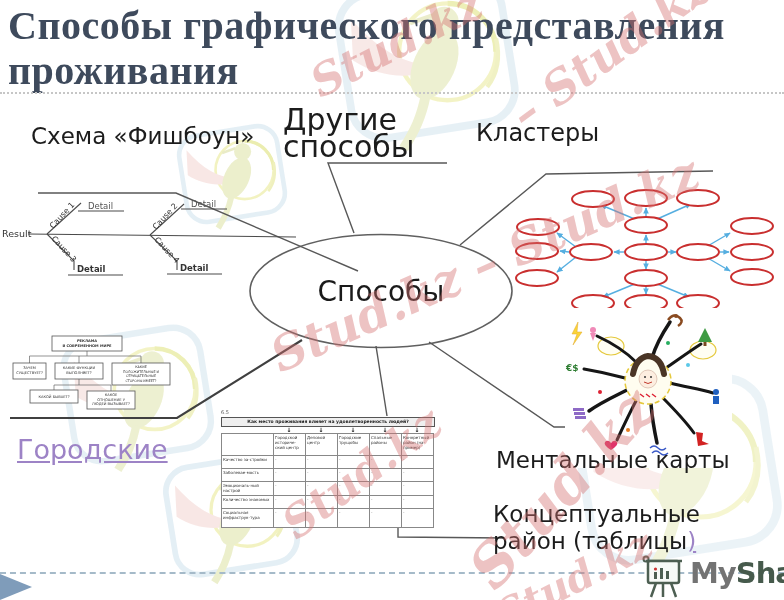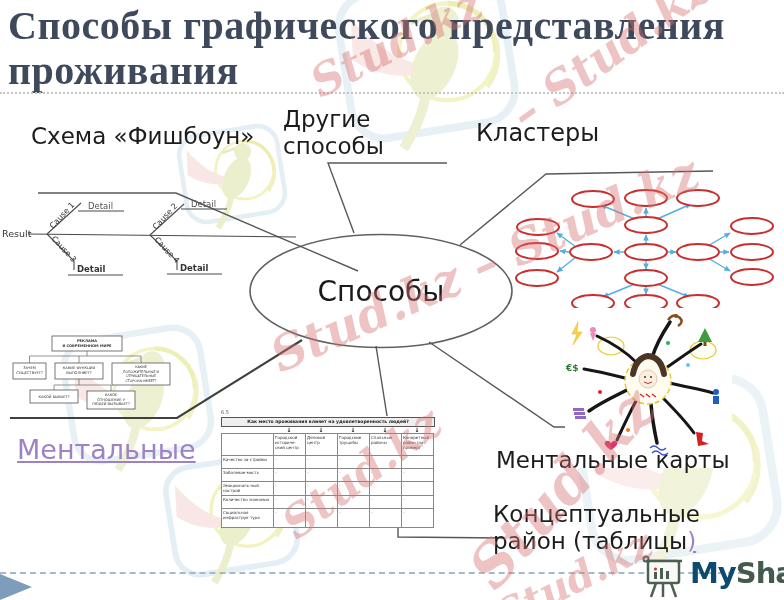--- a/index.html
+++ b/index.html
@@ -9,21 +9,21 @@
   .lbl{position:absolute;z-index:2;color:#1c1c1c;font-family:"DejaVu Sans",sans-serif;}
   #title{position:absolute;left:8px;top:3px;z-index:2;width:772px;
          font-family:"Liberation Serif","DejaVu Serif",serif;font-weight:700;
          font-size:40px;line-height:45px;color:#3e4a5c;letter-spacing:.5px;}
   #topline{position:absolute;left:0;top:92px;width:784px;border-top:2px dotted #c6c6c6;z-index:2;}
   #botline{position:absolute;left:0;top:572px;width:784px;border-top:2px dashed #a5bac9;z-index:2;}
   #corner-tri{position:absolute;left:0;top:574px;width:0;height:0;z-index:2;
          border-top:13px solid transparent;border-bottom:13px solid transparent;
          border-left:32px solid #7f9cba;}
   #lbl-fishbone{left:31px;top:123px;font-size:23px;}
-  #lbl-other{left:283px;top:106px;font-size:23px;line-height:27px;}
+  #lbl-other{left:283px;top:106px;font-size:30px;line-height:27px;}
   #lbl-clusters{left:476px;top:119px;font-size:24px;}
   #lbl-mental{left:496px;top:447px;font-size:23px;}
   #lbl-conceptual{left:493px;top:501px;width:262px;font-size:23px;line-height:27px;text-align:left;}
   #lbl-denotate{left:17px;top:433px;font-size:27px;line-height:33px;
          color:#9d83c6;text-decoration:underline;cursor:pointer;}
   .purple{color:#9d83c6;text-decoration:underline;}
   
   #ctable{position:absolute;left:221px;top:409px;width:214px;z-index:1;background:transparent;}
   #ctable .tnum{position:absolute;left:0;top:0;font-size:5px;color:#555;}
   #ctable .tcap{margin-top:8px;border:1px solid #555;background:#efefef;
@@ -45,21 +45,21 @@
   #wm1{left:302px;top:62px;font-size:44px;transform:rotate(-27deg);}
   #wm2{left:500px;top:97px;font-size:46px;transform:rotate(-36deg);}
   #wm3{left:262px;top:332px;font-size:48px;transform:rotate(-24deg);}
   #wm4{left:272px;top:508px;font-size:44px;transform:rotate(-37deg);}
   #wm5{left:455px;top:556px;font-size:58px;transform:rotate(-48deg);}
   #wm6{left:488px;top:596px;font-size:40px;transform:rotate(-27deg);}
   
   #myshared{position:absolute;left:638px;top:550px;z-index:3;display:flex;align-items:flex-start;cursor:pointer;}
   #myshared .wordmark{font-family:"DejaVu Sans",sans-serif;font-size:29px;font-weight:600;
       letter-spacing:-1px;margin-top:6px;margin-left:2px;}
-  #myshared .my{color:#0c4a6e;text-align:right;}
+  #myshared .my{color:#737373;text-align:right;}
   #myshared .shared{color:#465a4c;}
 </style>
 </head>
 <body>
 
 <div id="slide">
 
   <svg id="diagram" width="784" height="600" viewBox="0 0 784 600">
     <defs>
       <marker id="arrB" markerWidth="7" markerHeight="7" refX="4" refY="2" orient="auto">
@@ -329,21 +329,21 @@
     <div>Другие</div>
     <div>способы</div>
   </div>
   <div class="lbl" id="lbl-clusters">Кластеры</div>
   <div class="lbl" id="lbl-mental">Ментальные карты</div>
   <div class="lbl" id="lbl-conceptual">
     <div>Концептуальные</div>
     <div><span>район (таблицы</span><span class="purple">)</span></div>
   </div>
   <div class="lbl" id="lbl-denotate">
-    <div>Ментальные</div>
+    <div>Городские</div>
   </div>
 
   <div class="wm" id="wm1">Stud.kz</div>
   <div class="wm" id="wm2">– Stud.kz</div>
   <div class="wm" id="wm3">Stud.kz – Stud.kz</div>
   <div class="wm" id="wm4">Stud.kz</div>
   <div class="wm" id="wm5">Stud.kz</div>
   <div class="wm" id="wm6">Stud.kz</div>
 
   <div id="botline"></div>

